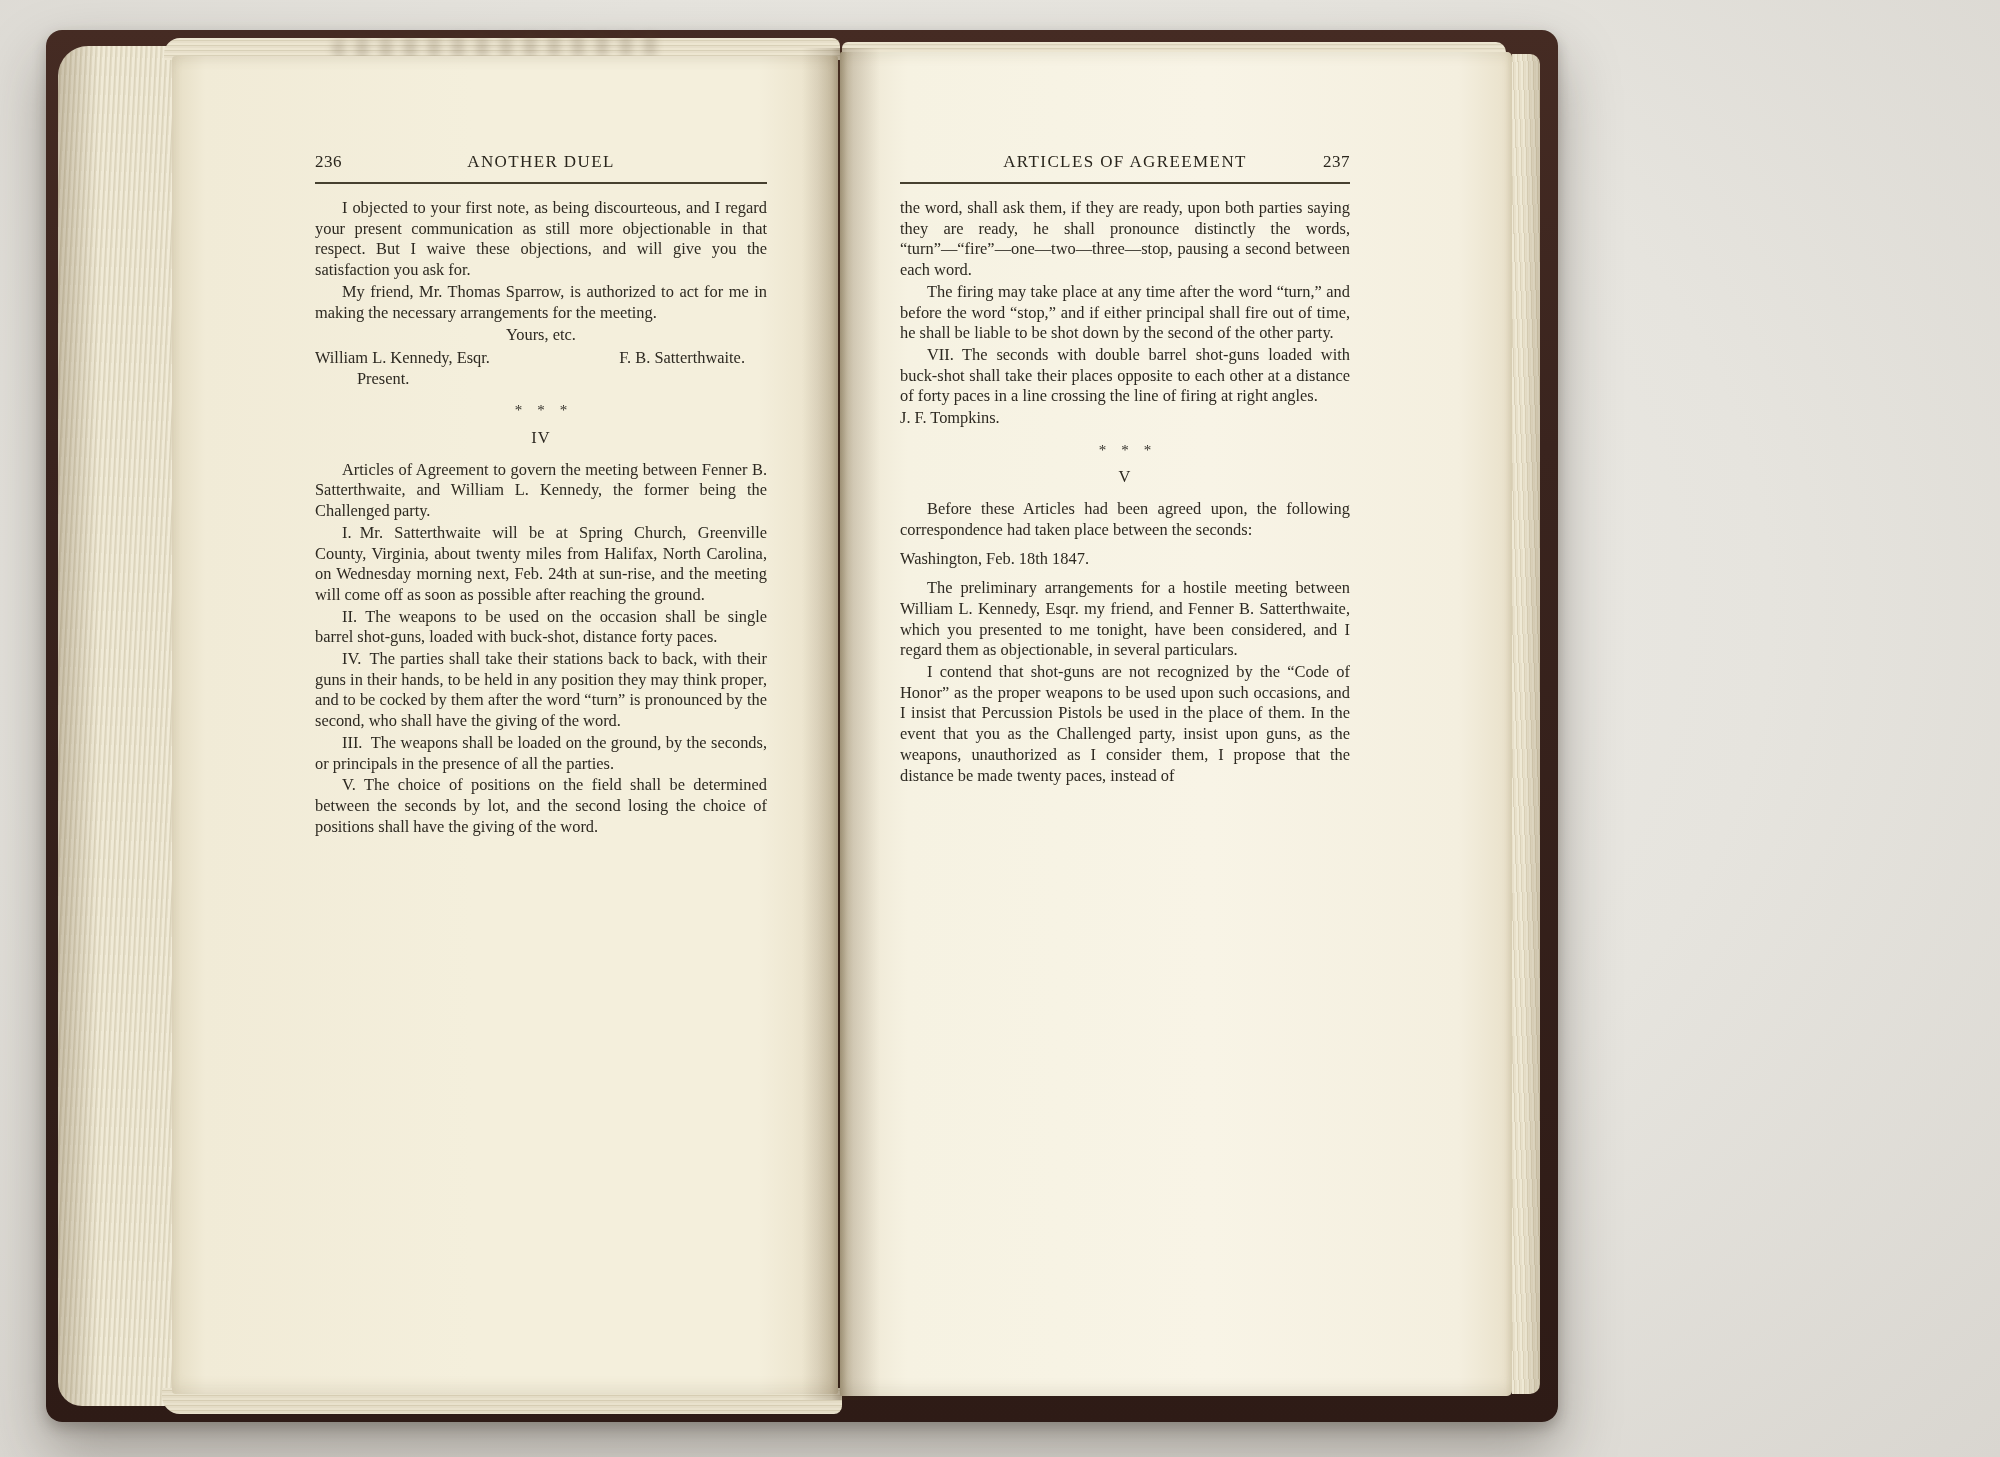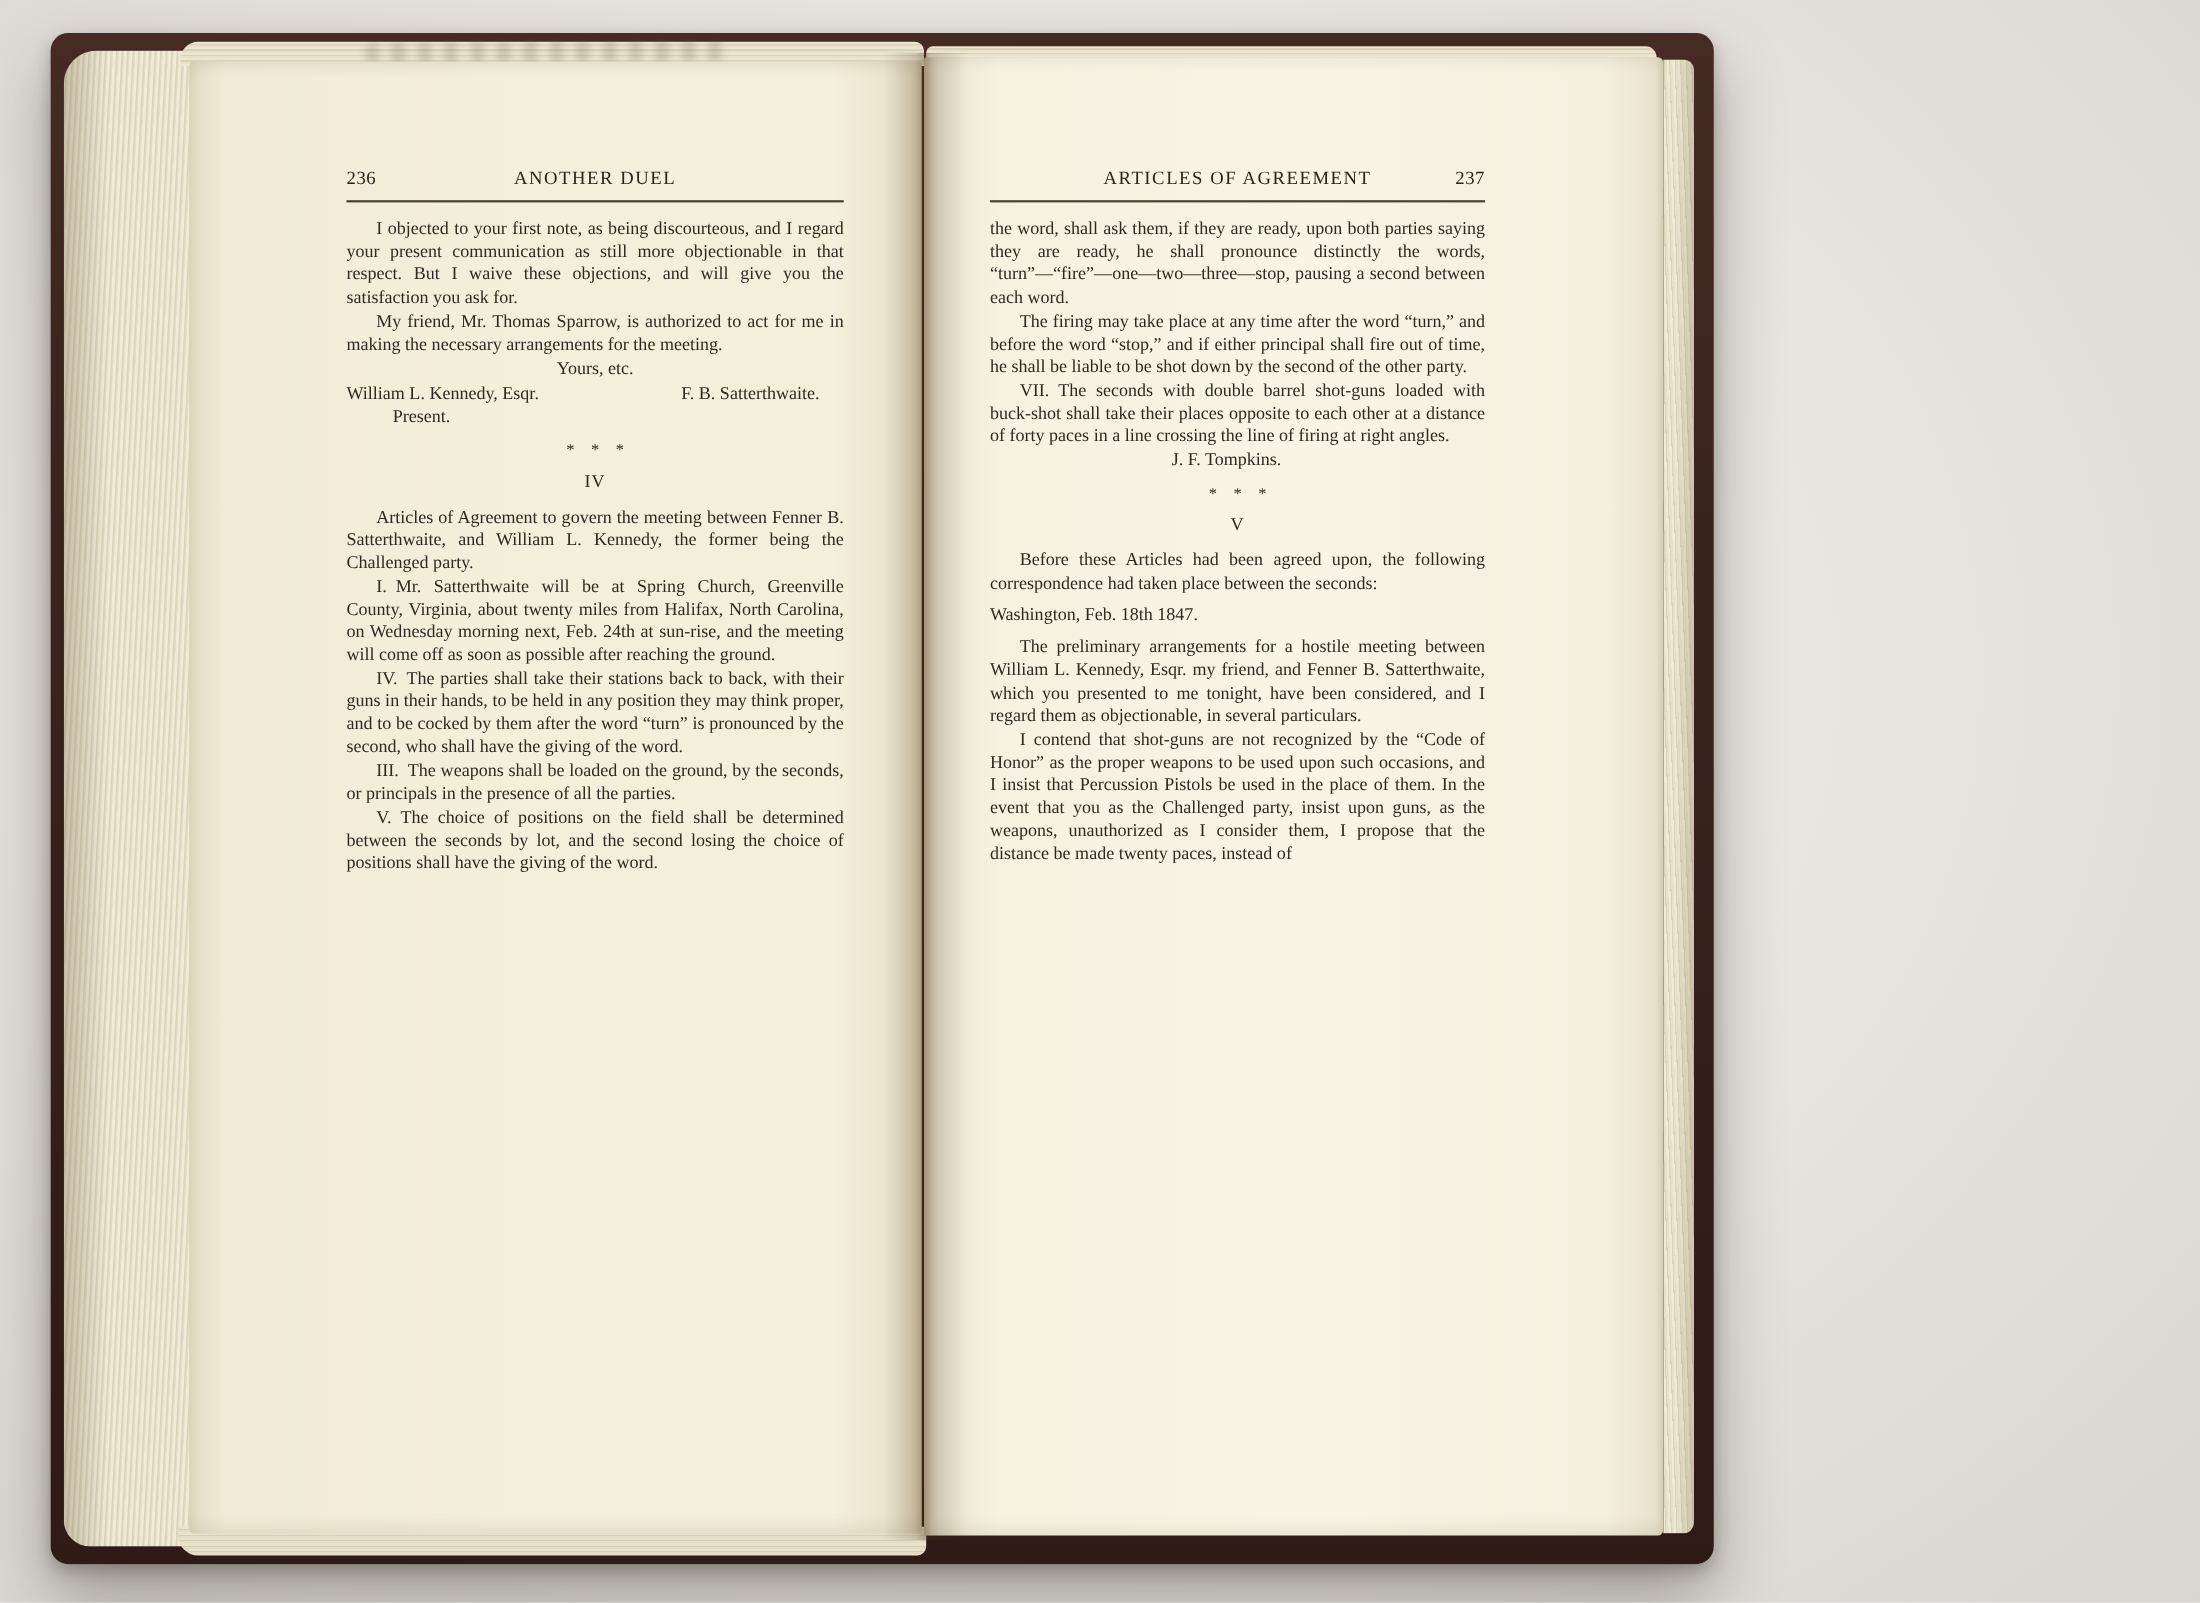--- a/index.html
+++ b/index.html
@@ -100,21 +100,21 @@
   p{ margin:0; }
   .para{ text-align:justify; margin-bottom:1px; }
   .indent{ text-indent:27px; }
   .center{ text-align:center; }
   .closing{ margin:2px 0; }
   .sig-row{ display:flex; justify-content:space-between; padding-right:22px; }
   .present{ margin-left:42px; }
   .stars{ text-align:center; margin:11px 0 7px; font-size:15px; color:#33302a; }
   .section-num{ text-align:center; letter-spacing:1px; margin:3px 0 11px; }
   .sig-inline{ margin-left:30px; white-space:nowrap; }
-  .sig-right{ text-align:center; padding-right:20px; margin-bottom:2px; }
+  .sig-right{ text-align:left; padding-right:20px; margin-bottom:2px; }
   .dateline{ text-align:left; margin:8px 0 9px; }
 </style>
 </head>
 <body>
 
 <div class="scene">
   <div class="book">
 
     <div class="stack-left"></div>
     <div class="stack-top-left"></div>
@@ -135,20 +135,21 @@
           <p class="center closing">Yours, etc.</p>
           <div class="sig-row">
             <span>William L. Kennedy, Esqr.</span>
             <span>F. B. Satterthwaite.</span>
           </div>
           <p class="present">Present.</p>
           <p class="stars">* * *</p>
           <p class="section-num">IV</p>
           <p class="para indent">Articles of Agreement to govern the meeting between Fenner B. Satterthwaite, and William L. Kennedy, the former being the Challenged party.</p>
           <p class="para indent">I. Mr. Satterthwaite will be at Spring Church, Greenville County, Virginia, about twenty miles from Halifax, North Carolina, on Wednesday morning next, Feb. 24th at sun-rise, and the meeting will come off as soon as possible after reaching the ground.</p>
+          <p class="para indent">II. The weapons to be used on the occasion shall be single barrel shot-guns, loaded with buck-shot, distance forty paces.</p>
           <p class="para indent">IV. The parties shall take their stations back to back, with their guns in their hands, to be held in any position they may think proper, and to be cocked by them after the word “turn” is pronounced by the second, who shall have the giving of the word.</p>
           <p class="para indent">III. The weapons shall be loaded on the ground, by the seconds, or principals in the presence of all the parties.</p>
           <p class="para indent">V. The choice of positions on the field shall be determined between the seconds by lot, and the second losing the choice of positions shall have the giving of the word.</p>
         </div>
       </div>
     </div>
 
     <div class="page page-right">
       <div class="text-col right-col">
         <header class="page-head">

